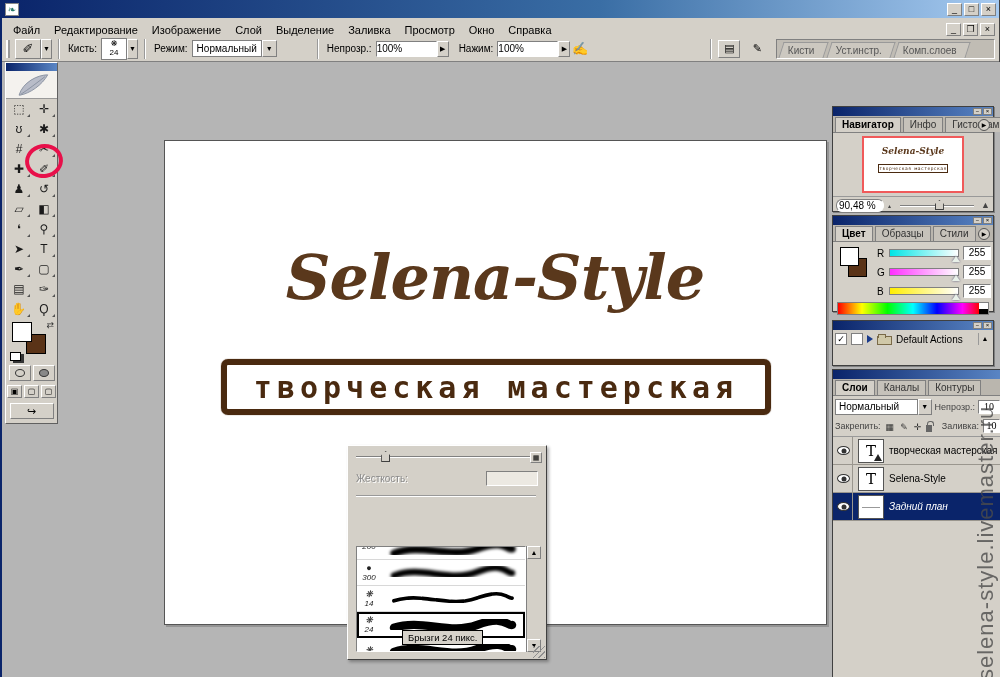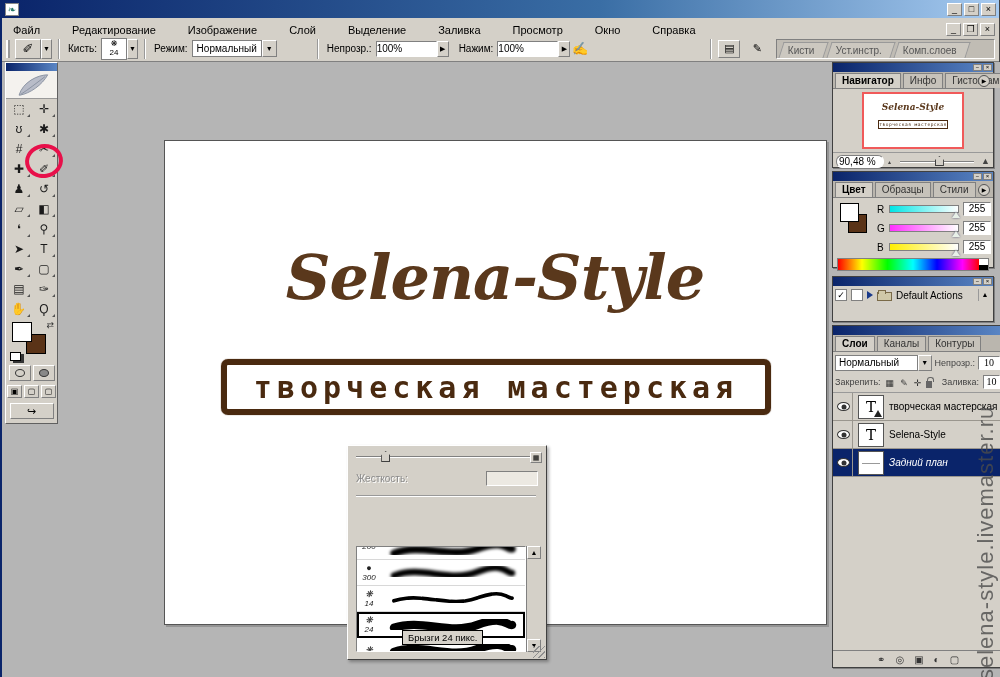--- a/index.html
+++ b/index.html
@@ -13,21 +13,21 @@
 
   
   .titlebar { position:absolute; left:0; top:0; width:100%; height:18px;
     background:linear-gradient(90deg,#0a246a,#3a6ea5 60%,#a6caf0); display:flex; align-items:center; padding:0 3px; }
   .app-icon { width:14px; height:13px; background:#fff; border:1px solid #888; color:#2a7a6a; font-size:10px; line-height:11px; text-align:center; margin-right:4px; }
   .title-text { color:#fff; font-weight:bold; font-size:11px; white-space:nowrap; letter-spacing:0.2px; }
   .winbtns { margin-left:auto; display:flex; gap:2px; }
   .winbtn { width:15px; height:13px; font-size:9px; line-height:11px; text-align:center; border:1px solid; border-color:#fff #808080 #808080 #fff; background:#d4d0c8; cursor:default; }
 
   
-  .menubar { position:absolute; left:0; top:18px; width:100%; height:24px; background:#d4d0c8; display:flex; align-items:center; padding:0 4px; border-bottom:1px solid #aaa;gap:18px;}
+  .menubar { position:absolute; left:0; top:18px; width:100%; height:24px; background:#d4d0c8; display:flex; align-items:center; padding:0 4px; border-bottom:1px solid #aaa;}
   .menu-item { padding:2px 7px; font-size:11px; }
   .doc-winbtns { margin-left:auto; display:flex; gap:2px; }
 
   
   .optionsbar { position:absolute; left:0; top:36px; width:100%; height:26px; background:#d4d0c8; display:flex; align-items:center; padding:0 4px; border-bottom:1px solid #808080; }
   .grip { width:4px; height:18px; border-left:2px solid #fff; border-right:2px solid #999; margin-right:5px;}
   .sep { width:1px; height:20px; border-left:1px solid #999; border-right:1px solid #fff; margin:0 6px; }
   .opt-label { font-size:10px; margin:0 4px 0 2px; }
   .toolbtn { width:26px; height:20px; display:flex; align-items:center; justify-content:center; font-size:13px; }
   .dd-arrow-btn { width:11px; height:20px; display:flex; align-items:center; justify-content:center; font-size:7px; }
@@ -95,21 +95,21 @@
   .brow.sel { outline:2px solid #000; outline-offset:-2px; }
   .bicon { width:24px; display:flex; flex-direction:column; align-items:center; font-size:9px; line-height:9px; color:#222;font-style:italic; }
   .bicon .num { font-size:8px; }
   .bstroke { flex:1; height:24px; }
   .bscroll { position:absolute; right:0; top:0; width:14px; height:106px; background:#d4d0c8; border-left:1px solid #808080; display:flex; flex-direction:column; justify-content:space-between; }
   .scrollbtn { width:14px; height:13px; font-size:7px; line-height:12px; text-align:center; }
   .tooltip { position:absolute; left:54px; top:184px; padding:1px 5px; background:#d6d2ca; border:1px solid #000; font-size:9.5px; white-space:nowrap; z-index:5; }
   .gripper { position:absolute; right:1px; bottom:1px; width:12px; height:12px; background:repeating-linear-gradient(135deg,#909090 0 1px,transparent 1px 4px); }
 
   
-  .panel { position:absolute; background:#d4d0c8; border:1px solid #404040; box-shadow:1px 1px 0 #808080; }
+  .panel { position:absolute; background:#d4d0c8; border:1px solid #404040; box-shadow:1px 1px 0 #808080;margin-top:44px; }
   .ptitle { height:9px; background:linear-gradient(90deg,#0a246a,#5a86c5); display:flex; justify-content:flex-end; align-items:center; gap:1px; padding-right:1px; }
   .pbtn { width:9px; height:7px; background:#d4d0c8; border:1px solid #808080; font-size:6px; line-height:5px; text-align:center; }
   .ptabs { display:flex; align-items:flex-end; height:17px; background:#bab6ae; padding:2px 2px 0 2px; border-bottom:1px solid #808080; position:relative; }
   .ptab { font-size:10px; padding:1px 6px 2px; border:1px solid #808080; border-bottom:none; background:#c6c2ba; color:#333; margin-right:2px; white-space:nowrap; }
   .ptab.active { background:#d4d0c8; font-weight:bold; color:#000; }
   .pmenu { position:absolute; right:3px; top:3px; width:12px; height:12px; border-radius:50%; border:1px solid #555; background:#d4d0c8; font-size:6px; line-height:10px; text-align:center; }
 
   
   .nav-content { height:63px; display:flex; align-items:center; justify-content:center; }
   .nav-thumb { width:102px; height:57px; background:#fff; border:2px solid #f05a5a; position:relative; overflow:hidden; }

